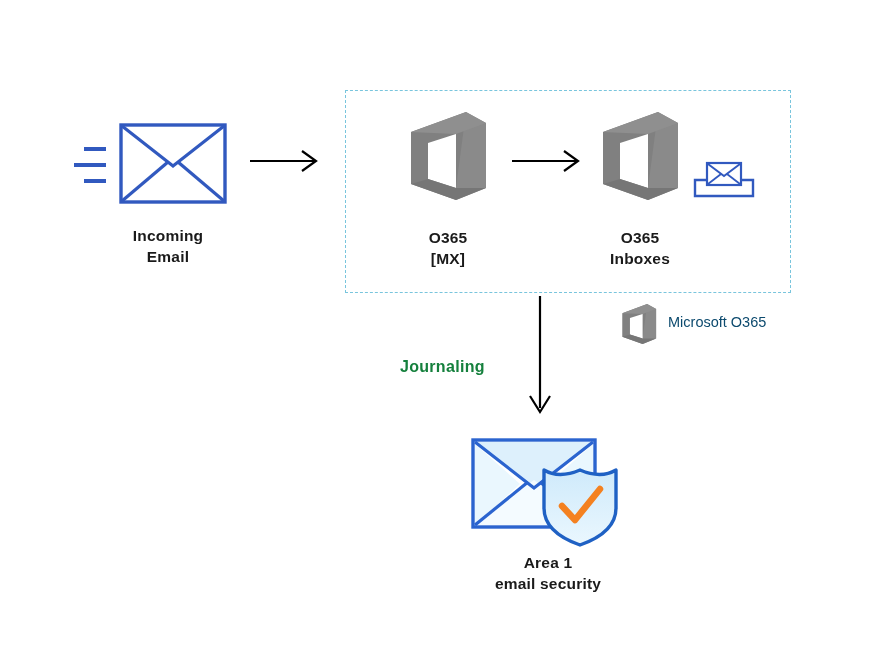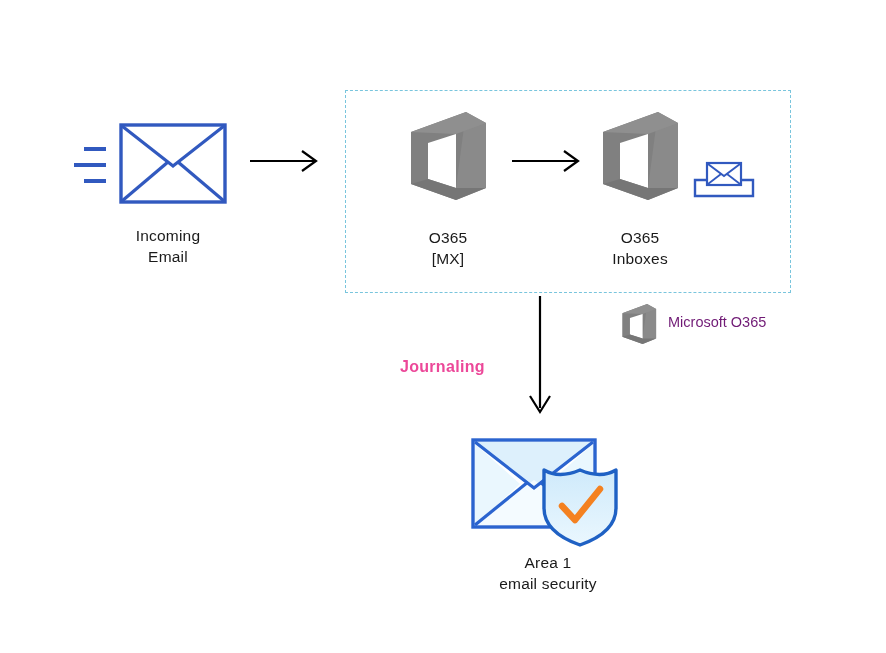--- a/index.html
+++ b/index.html
@@ -22,30 +22,31 @@
   }
   .caption {
     position: absolute;
     text-align: center;
     color: #1a1a1a;
     font-size: 15.5px;
     line-height: 21px;
     font-family: "Liberation Sans", sans-serif;
     white-space: pre-line;
     letter-spacing: 0.2px;
+    font-weight: bold;
   }
   .caption.blue {
-    color: #ec4899;
+    color: #15803d;
     font-weight: bold;
     font-size: 16px;
     letter-spacing: 0.3px;
   }
   .legend-label {
     position: absolute;
-    color: #701a75;
+    color: #0c4a6e;
     font-size: 14.5px;
     font-family: "Liberation Sans", sans-serif;
     white-space: nowrap;
   }
   .dashed-zone {
     position: absolute;
     border: 1.6px dashed #79c5dd;
     box-sizing: border-box;
     background: transparent;
   }

